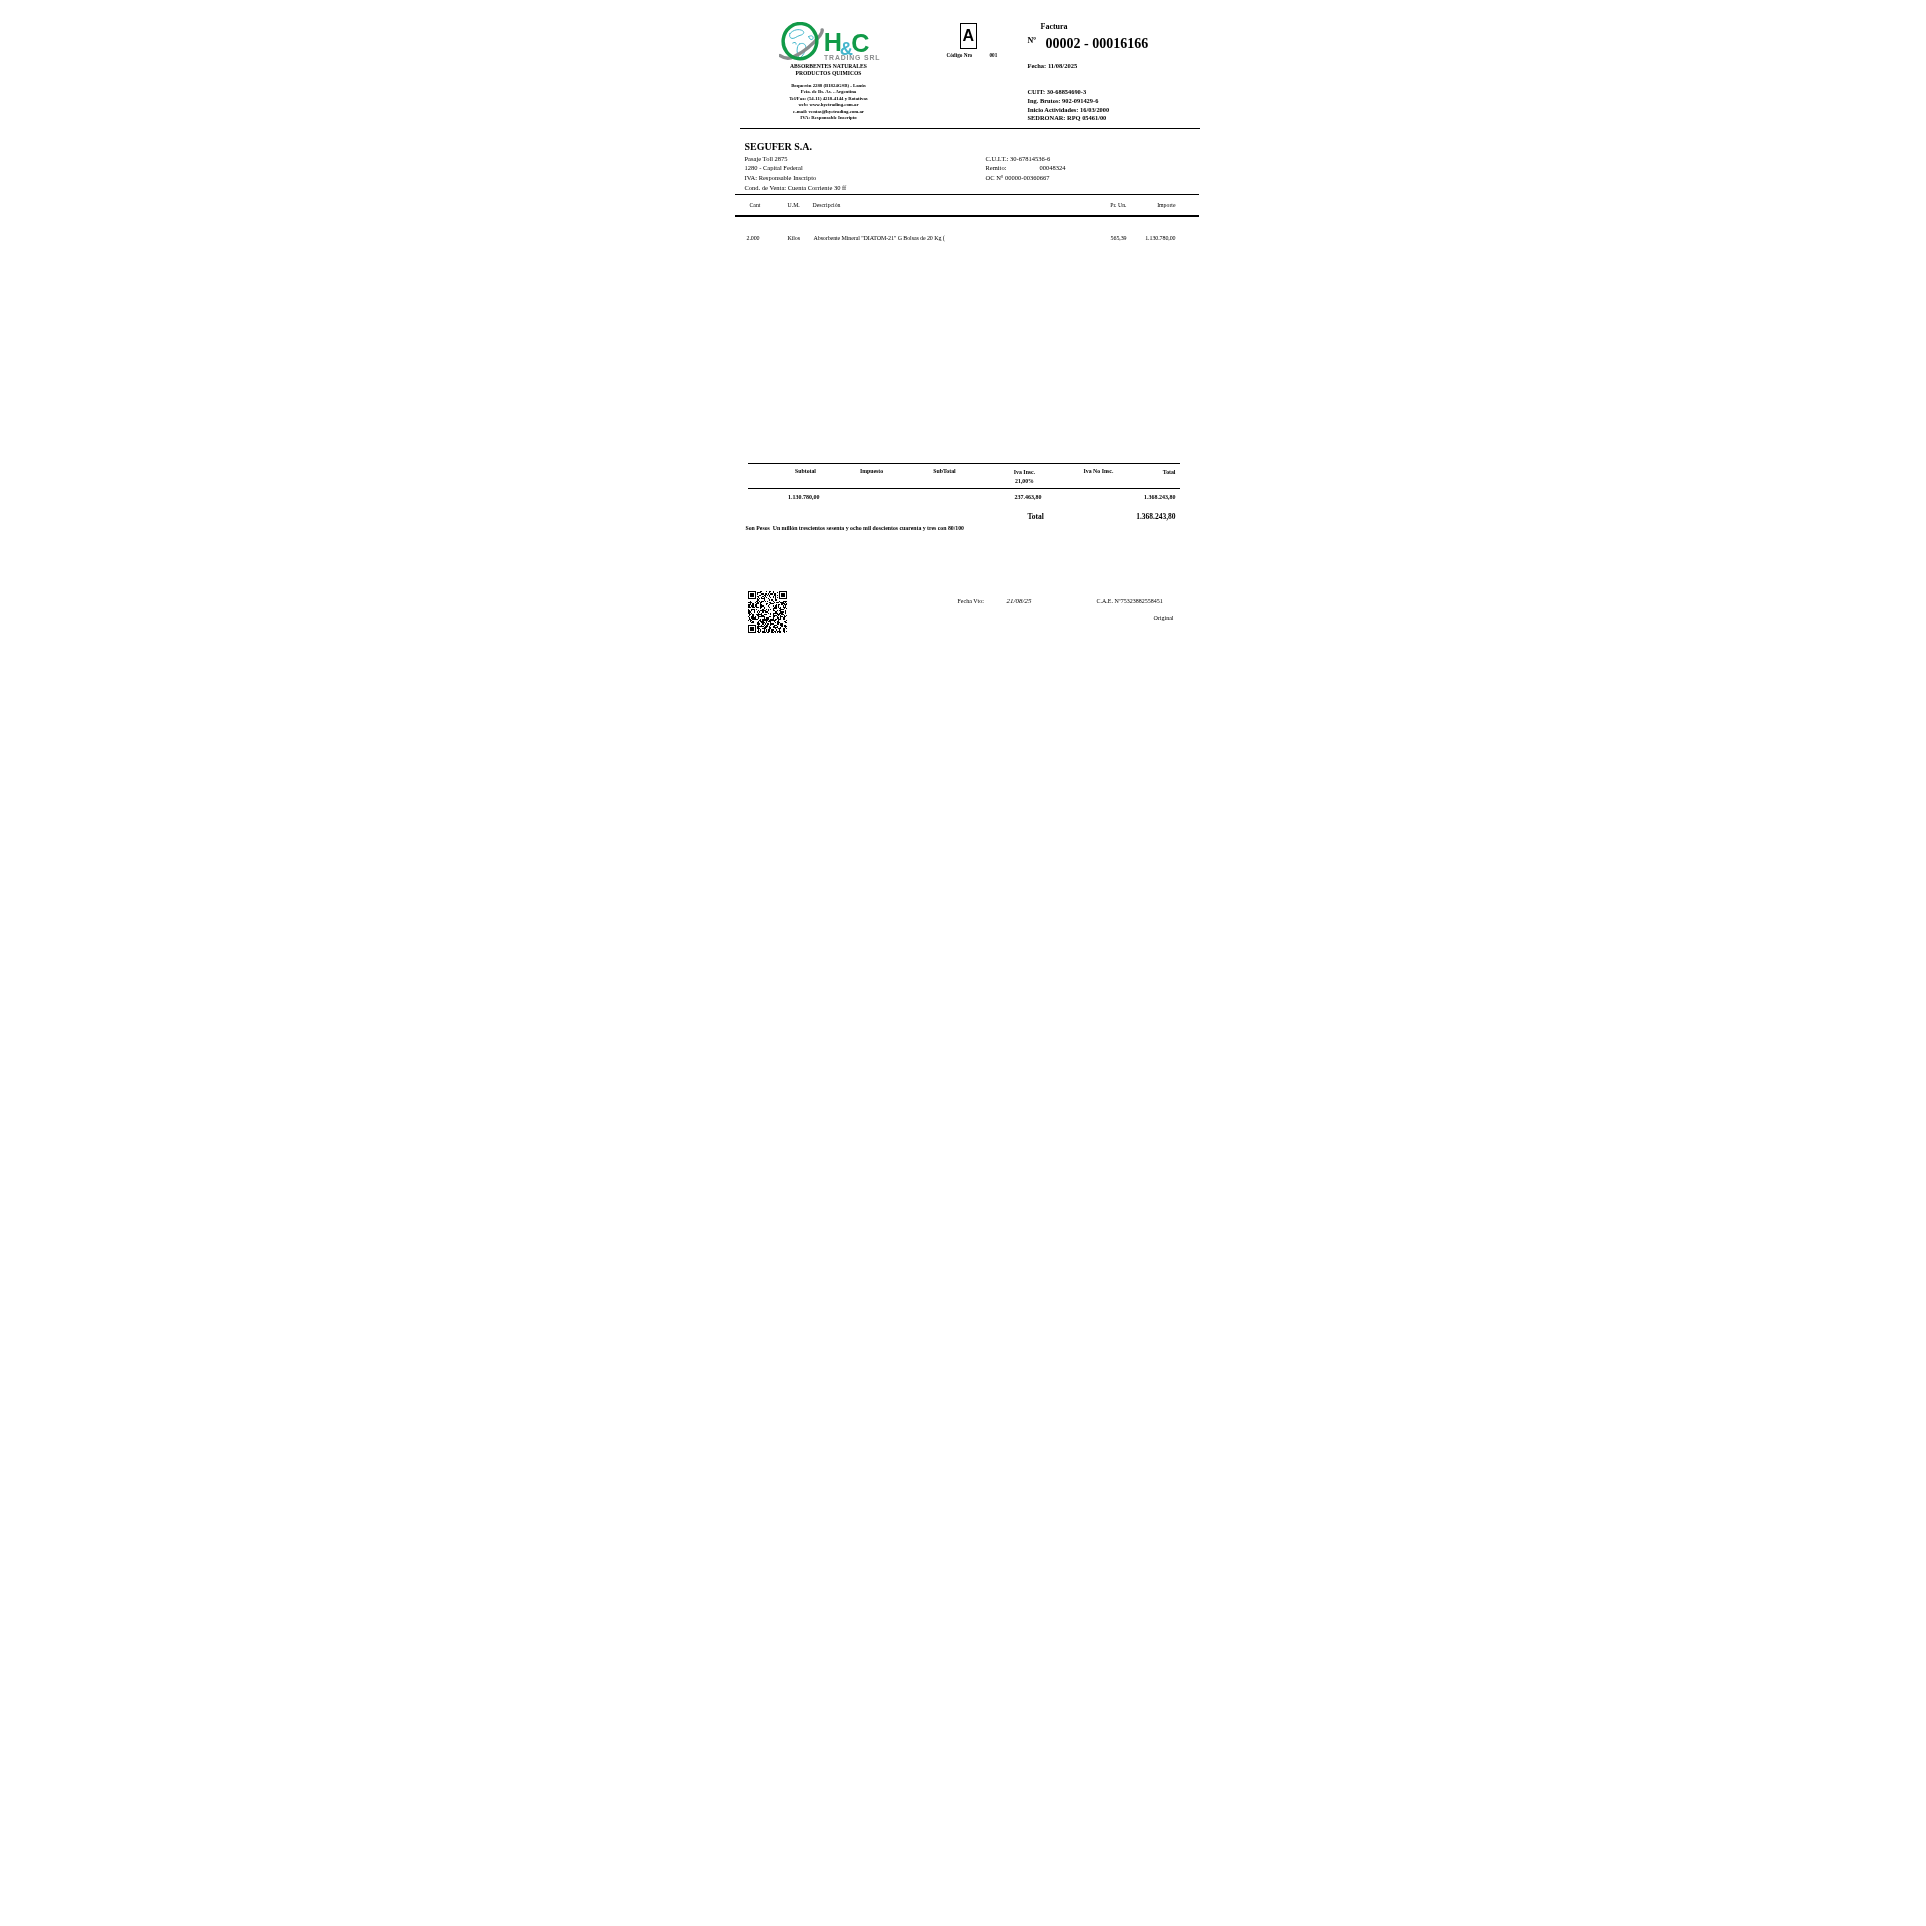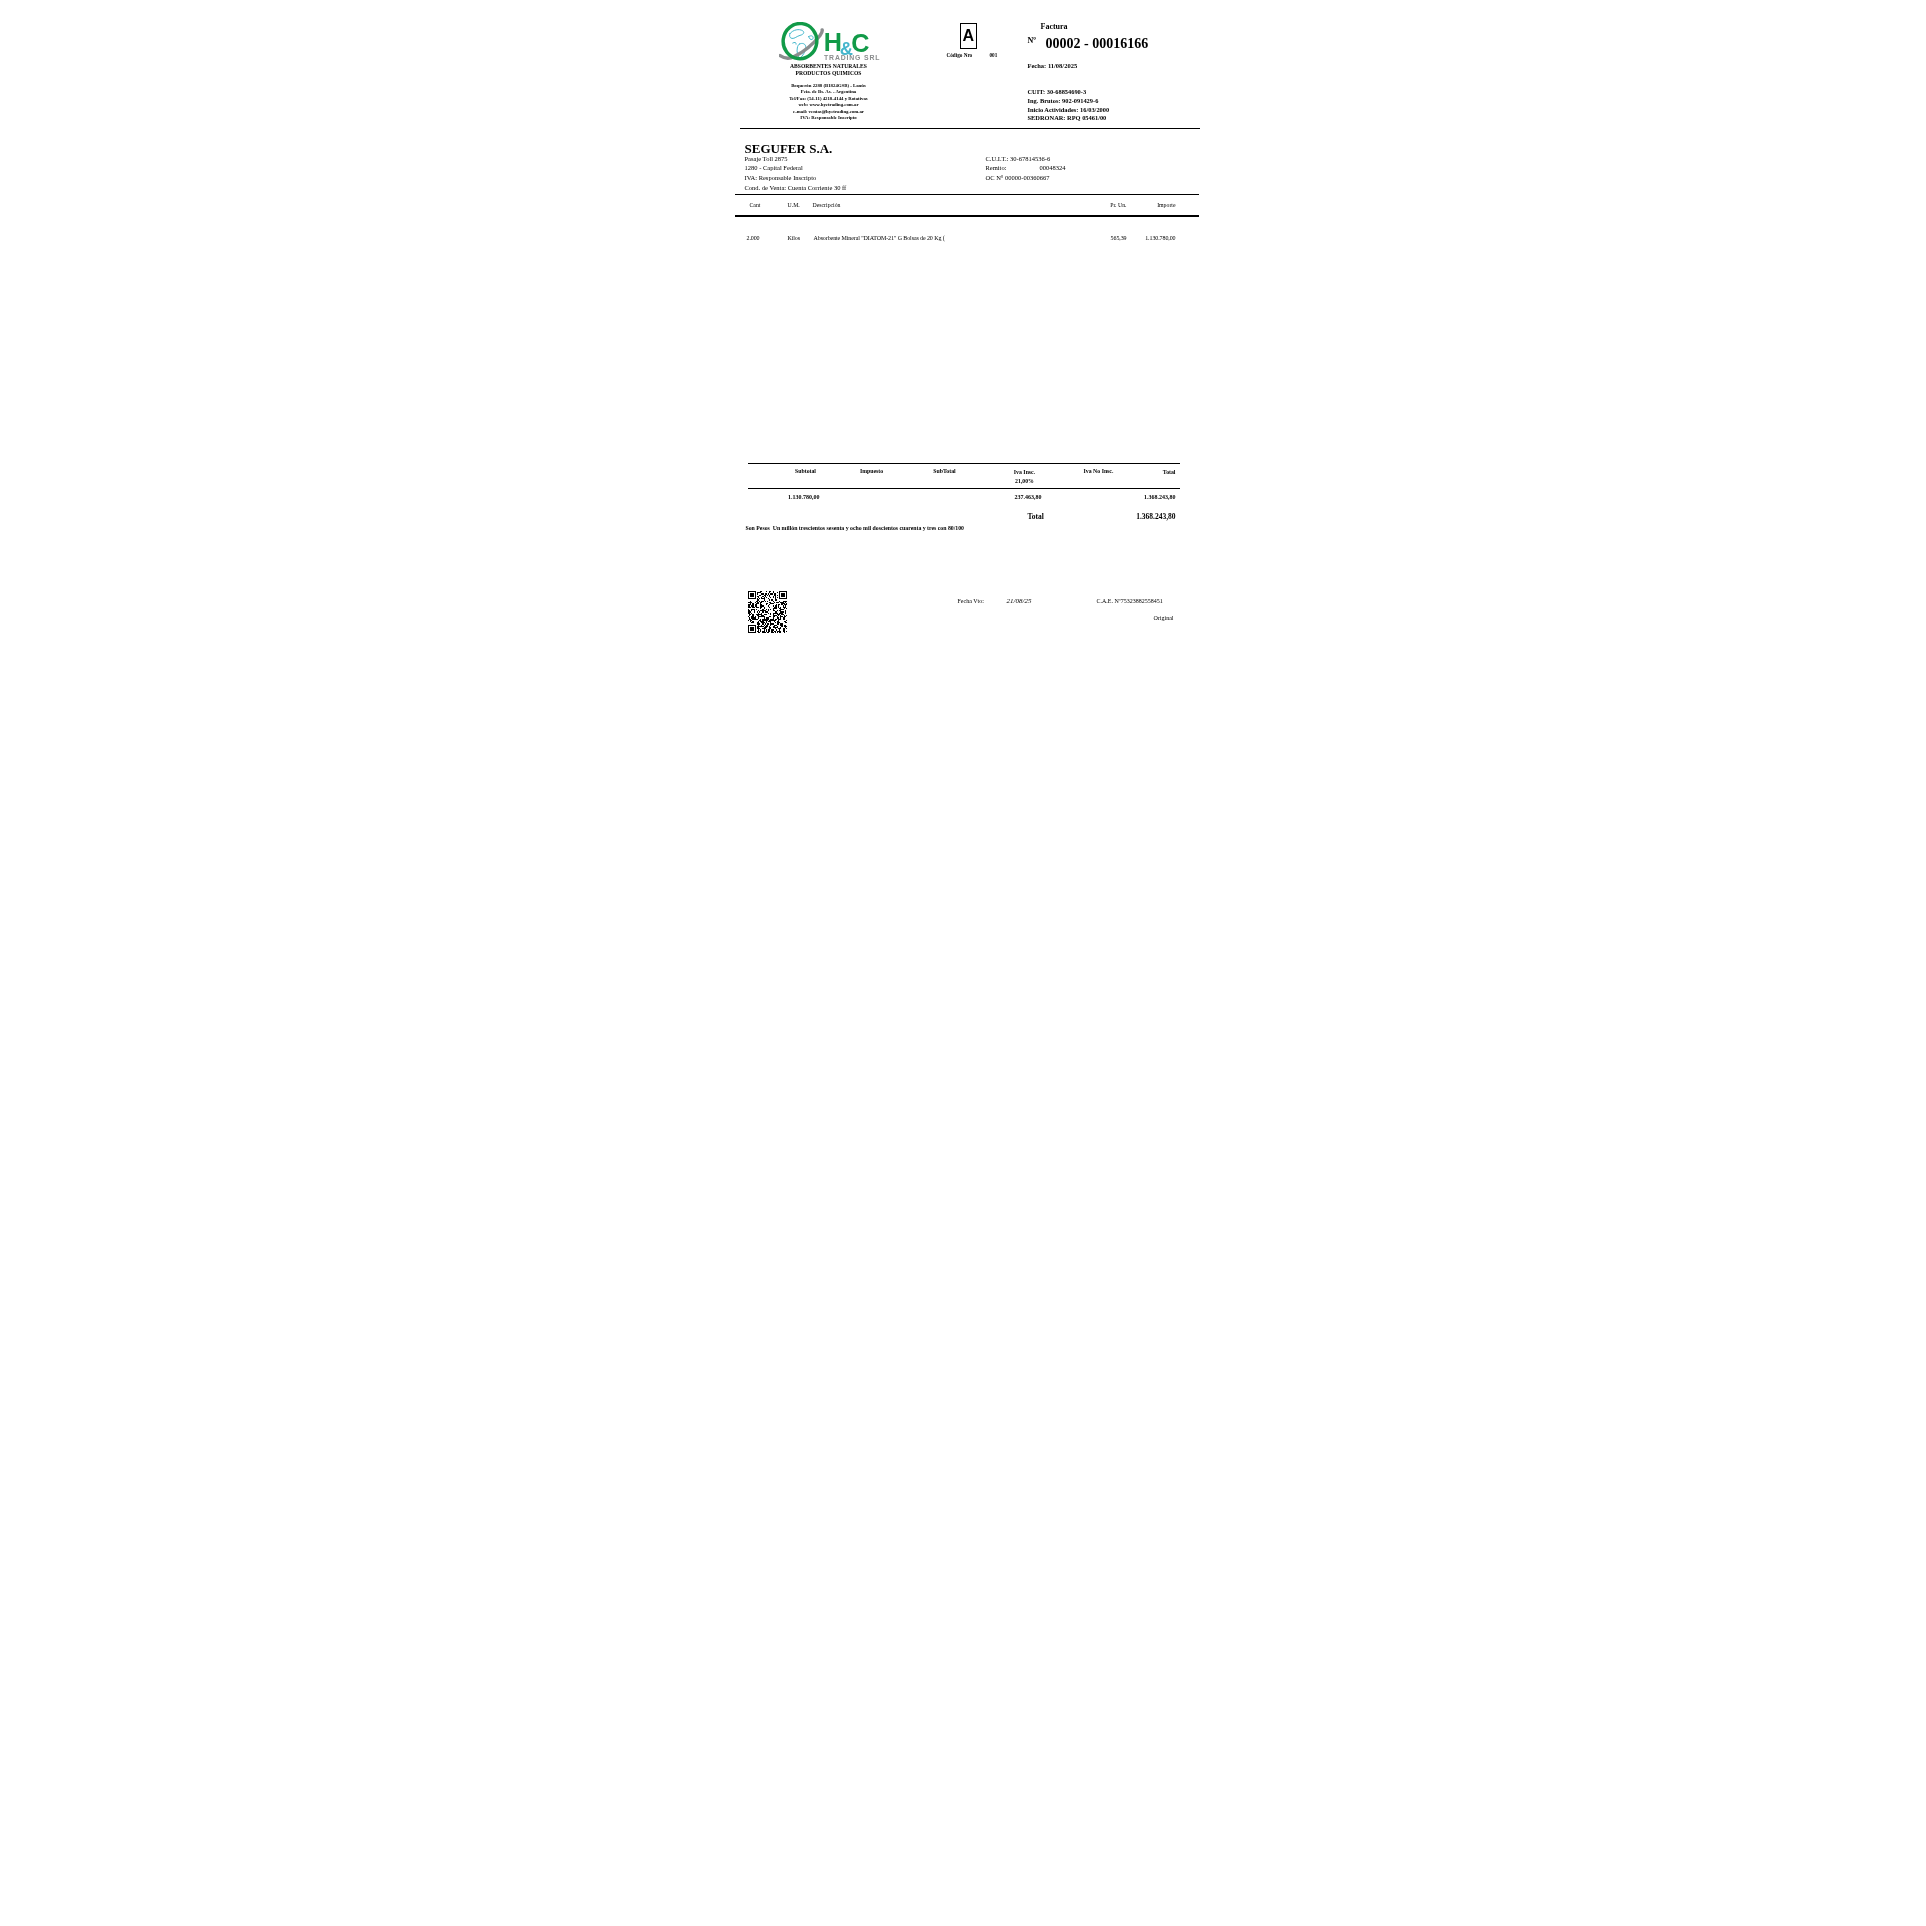--- a/index.html
+++ b/index.html
@@ -73,21 +73,21 @@
   <div class="abs b" style="left:310px;top:36px;font-size:8px;">Nº</div>
   <div class="abs b" style="left:328px;top:36px;font-size:14px;">00002 - 00016166</div>
   <div class="abs b" style="left:310px;top:62px;font-size:6.5px;">Fecha: 11/08/2025</div>
   <div class="abs b" style="left:310px;top:88px;font-size:6.4px;">CUIT: 30-68854690-3</div>
   <div class="abs b" style="left:310px;top:97px;font-size:6.4px;">Ing. Brutos: 902-091429-6</div>
   <div class="abs b" style="left:310px;top:106px;font-size:6.4px;">Inicio Actividades: 16/03/2000</div>
   <div class="abs b" style="left:310px;top:114px;font-size:6.4px;">SEDRONAR: RPQ 05461/00</div>
 
   <div class="hr" style="left:22px;top:128px;width:460px;height:1.2px;"></div>
 
-  <div class="abs b" style="left:27px;top:141px;font-size:13px;">SEGUFER S.A.</div>
+  <div class="abs b" style="left:27px;top:141px;font-size:10px;">SEGUFER S.A.</div>
   <div class="abs" style="left:27px;top:155px;font-size:6.5px;">Pasaje Toll 2875</div>
   <div class="abs" style="left:27px;top:164px;font-size:6.5px;">1280 - Capital Federal</div>
   <div class="abs" style="left:27px;top:174px;font-size:6.5px;">IVA: Responsable Inscripto</div>
   <div class="abs" style="left:27px;top:184px;font-size:6.5px;">Cond. de Venta: Cuenta Corriente 30 ff</div>
 
   <div class="abs" style="left:268px;top:155px;font-size:6.5px;">C.U.I.T.: 30-67814536-6</div>
   <div class="abs" style="left:268px;top:164px;font-size:6.5px;">Remito:</div>
   <div class="abs" style="left:322px;top:164px;font-size:6.5px;">00048324</div>
   <div class="abs" style="left:268px;top:174px;font-size:6.5px;">OC N° 00000-00360667</div>
 

